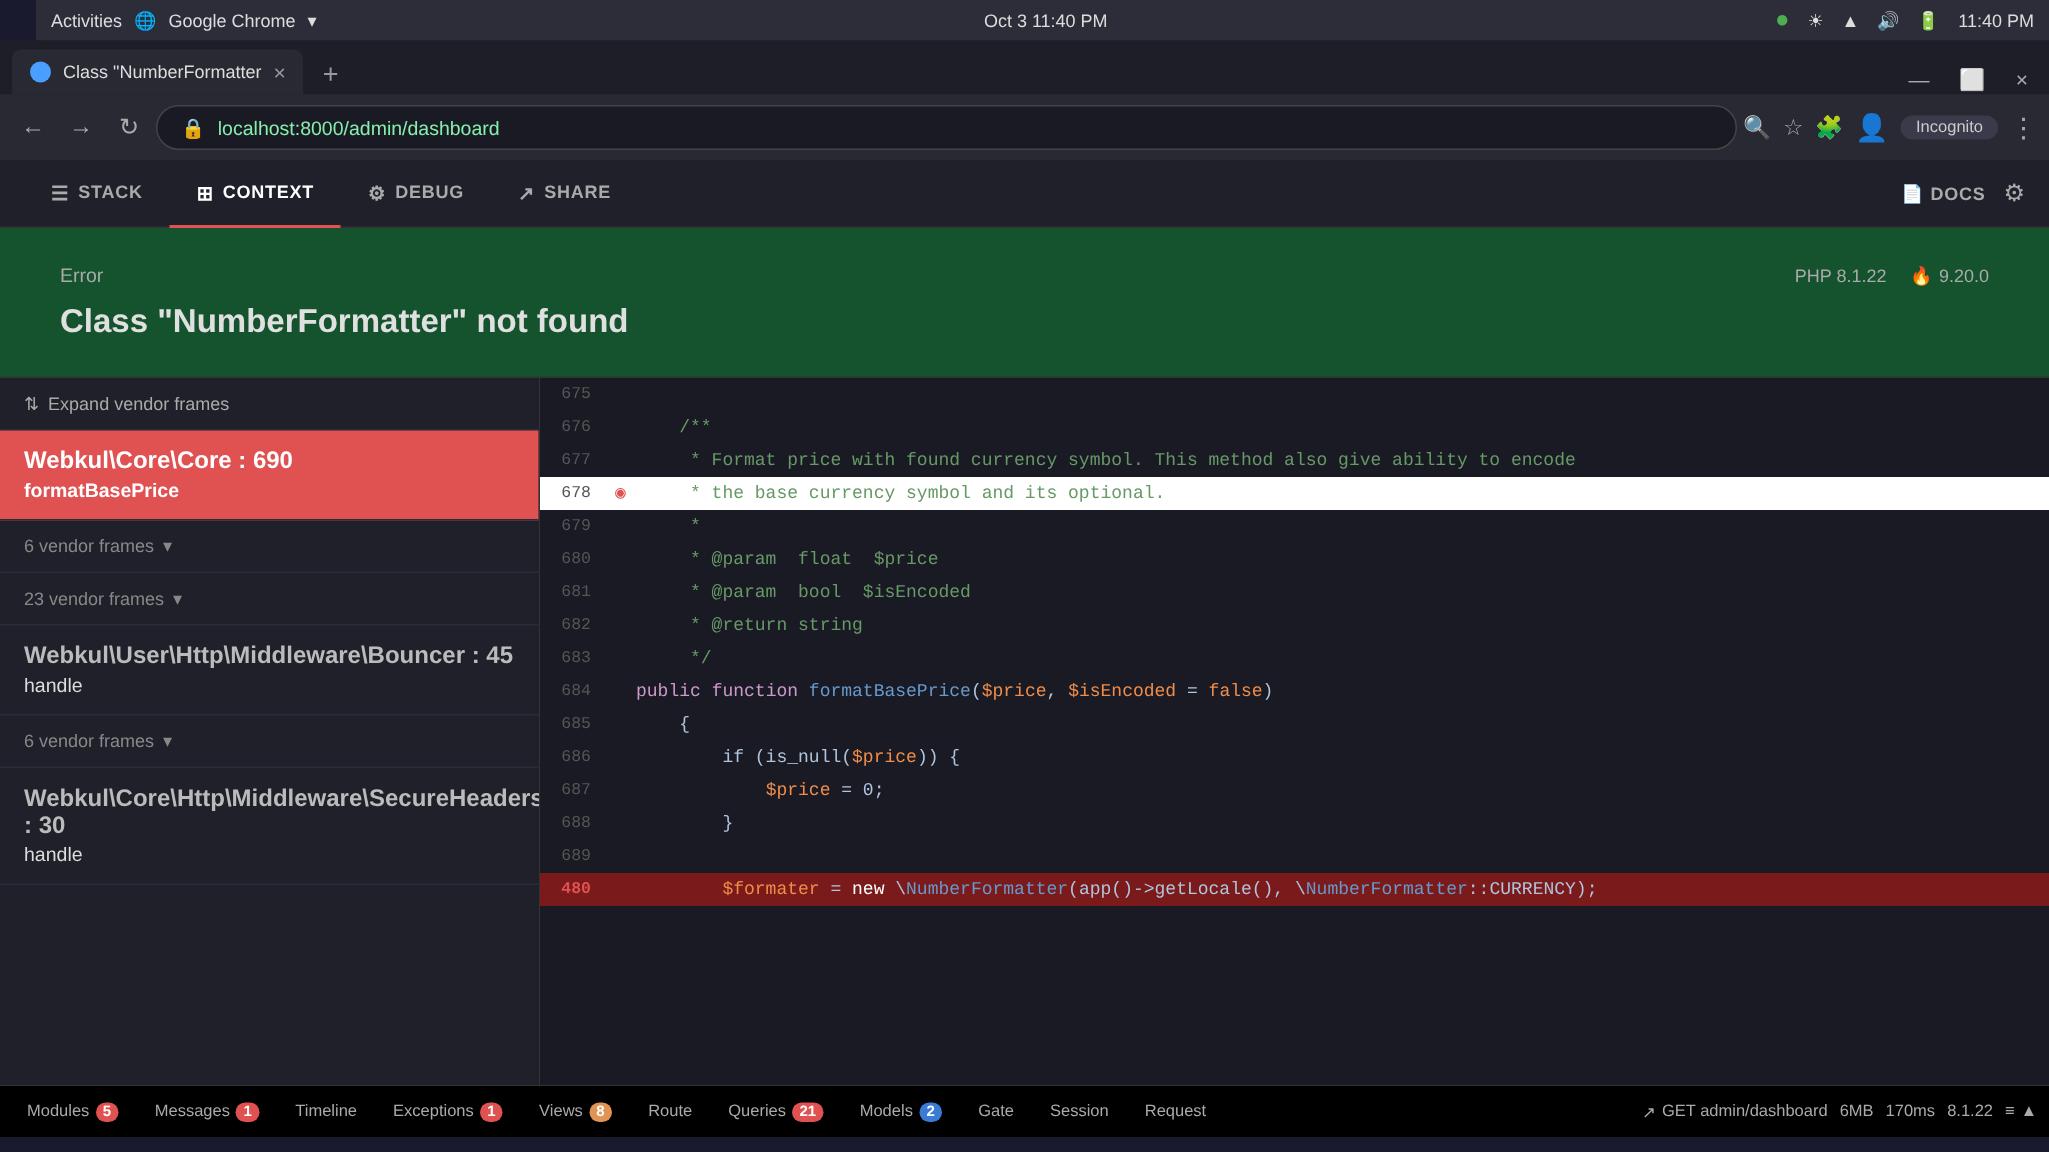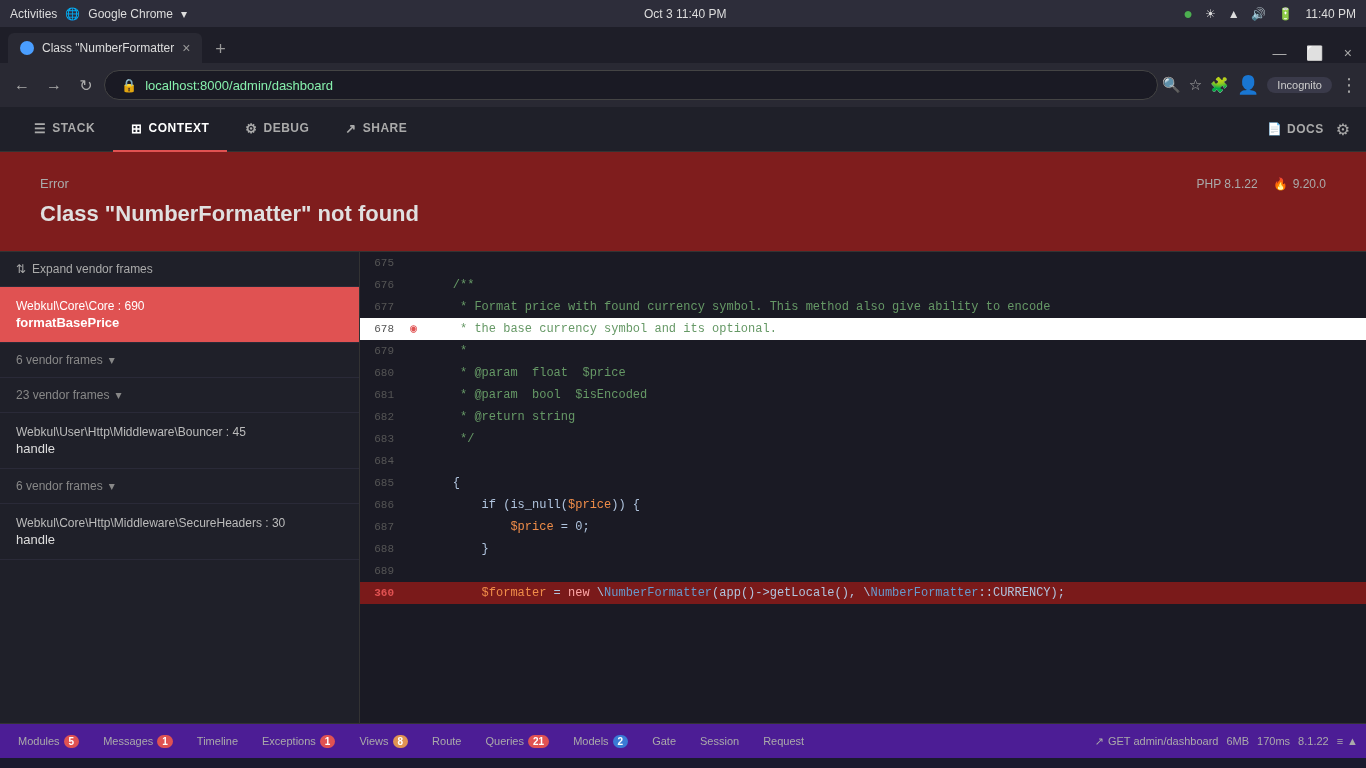--- a/index.html
+++ b/index.html
@@ -8,20 +8,21 @@
     
     .os-bar {
       height: 27px;
       background: #2d2d3a;
       display: flex;
       align-items: center;
       justify-content: space-between;
       padding: 0 10px;
       color: #ddd;
       font-size: 12px;
+      margin-left: 24px;
     }
     .os-bar-left { display: flex; align-items: center; gap: 8px; }
     .os-bar-center { display: flex; gap: 20px; }
     .os-bar-right { display: flex; gap: 12px; align-items: center; }
 
     
     .browser-chrome { background: #292933; }
     .tab-bar {
       height: 36px;
       background: #1e1e28;
@@ -100,21 +101,21 @@
       text-transform: uppercase;
     }
     .toolbar-tab.active { color: #fff; border-bottom: 2px solid #e05252; }
     .toolbar-tab-icon { font-size: 13px; }
     .toolbar-right { margin-left: auto; display: flex; align-items: center; gap: 12px; }
     .toolbar-docs { color: #aaa; font-size: 12px; font-weight: 600; letter-spacing: 0.5px; display: flex; align-items: center; gap: 4px; text-transform: uppercase; cursor: pointer; }
     .toolbar-settings { color: #aaa; font-size: 16px; cursor: pointer; }
 
     
     .error-header {
-      background: #7f1d1d;
+      background: #14532d;
       margin: 0;
       padding: 24px 40px;
       border-bottom: 1px solid #333;
     }
     .error-meta { display: flex; justify-content: space-between; align-items: center; margin-bottom: 10px; }
     .error-label { color: #aaa; font-size: 13px; }
     .error-versions { color: #aaa; font-size: 12px; display: flex; gap: 16px; align-items: center; }
     .php-badge { color: #aaa; }
     .ignition-badge { color: #aaa; display: flex; align-items: center; gap: 4px; }
     .error-title { color: #e0e0e0; font-size: 22px; font-weight: 600; }
@@ -150,21 +151,21 @@
     .stack-frame {
       padding: 12px 16px;
       border-bottom: 1px solid #2a2a38;
       cursor: pointer;
     }
     .stack-frame.active {
       background: #e05252;
     }
     .stack-frame.active .frame-class { color: #fff; }
     .stack-frame.active .frame-method { color: #fff; font-weight: 600; }
-    .frame-class { color: #bbb; font-size: 12px; }
+    .frame-class { color: #bbb; font-size: 16px; font-weight: bold; }
     .frame-method { color: #ddd; font-size: 13px; margin-top: 2px; }
 
     .vendor-frames-group {
       padding: 10px 16px;
       border-bottom: 1px solid #2a2a38;
       color: #888;
       font-size: 12px;
       cursor: pointer;
       display: flex;
       align-items: center;
@@ -204,29 +205,29 @@
     }
     .line-arrow {
       width: 14px;
       color: #e05252;
       flex-shrink: 0;
     }
     .line-code { color: #b0c4de; white-space: pre; }
     .kw-public { color: #cc99cd; }
     .kw-function { color: #cc99cd; }
     .kw-false { color: #f08d49; }
-    .kw-new { color: #fca5a5; text-align: right; }
+    .kw-new { color: #ffffff; text-align: right; }
     .fn-name { color: #6699cc; }
     .comment { color: #669966; }
     .var { color: #f08d49; }
 
     
     .bottom-bar {
       height: 35px;
-      background: #4c1d95;
+      background: #000000;
       border-top: 1px solid #333;
       display: flex;
       align-items: center;
       padding: 0 8px;
       gap: 4px;
       font-size: 11px;
     }
     .bb-item {
       padding: 4px 10px;
       display: flex;
@@ -435,20 +436,21 @@
         <span class="line-code comment">     * @return string</span>
       </div>
       <div class="code-line">
         <span class="line-num">683</span>
         <span class="line-arrow"></span>
         <span class="line-code comment">     */</span>
       </div>
       <div class="code-line">
         <span class="line-num">684</span>
         <span class="line-arrow"></span>
+        <span class="line-code"><span class="kw-public">public</span> <span class="kw-function">function</span> <span class="fn-name">formatBasePrice</span>(<span class="var">$price</span>, <span class="var">$isEncoded</span> = <span class="kw-false">false</span>)</span>
       </div>
       <div class="code-line">
         <span class="line-num">685</span>
         <span class="line-arrow"></span>
         <span class="line-code">    {</span>
       </div>
       <div class="code-line">
         <span class="line-num">686</span>
         <span class="line-arrow"></span>
         <span class="line-code">        if (is_null(<span class="var">$price</span>)) {</span>
@@ -462,21 +464,21 @@
         <span class="line-num">688</span>
         <span class="line-arrow"></span>
         <span class="line-code">        }</span>
       </div>
       <div class="code-line">
         <span class="line-num">689</span>
         <span class="line-arrow"></span>
         <span class="line-code"></span>
       </div>
       <div class="code-line current">
-        <span class="line-num" style="color:#e05252; font-weight:bold;">360</span>
+        <span class="line-num" style="color:#e05252; font-weight:bold;">480</span>
         <span class="line-arrow"></span>
         <span class="line-code">        <span class="var">$formater</span> = <span class="kw-new">new</span> \<span class="fn-name">NumberFormatter</span>(app()-&gt;getLocale(), \<span class="fn-name">NumberFormatter</span>::CURRENCY);</span>
       </div>
 
     </div>
   </div>
 </div>
 
 <div class="bottom-bar">
   <div class="bb-item">

